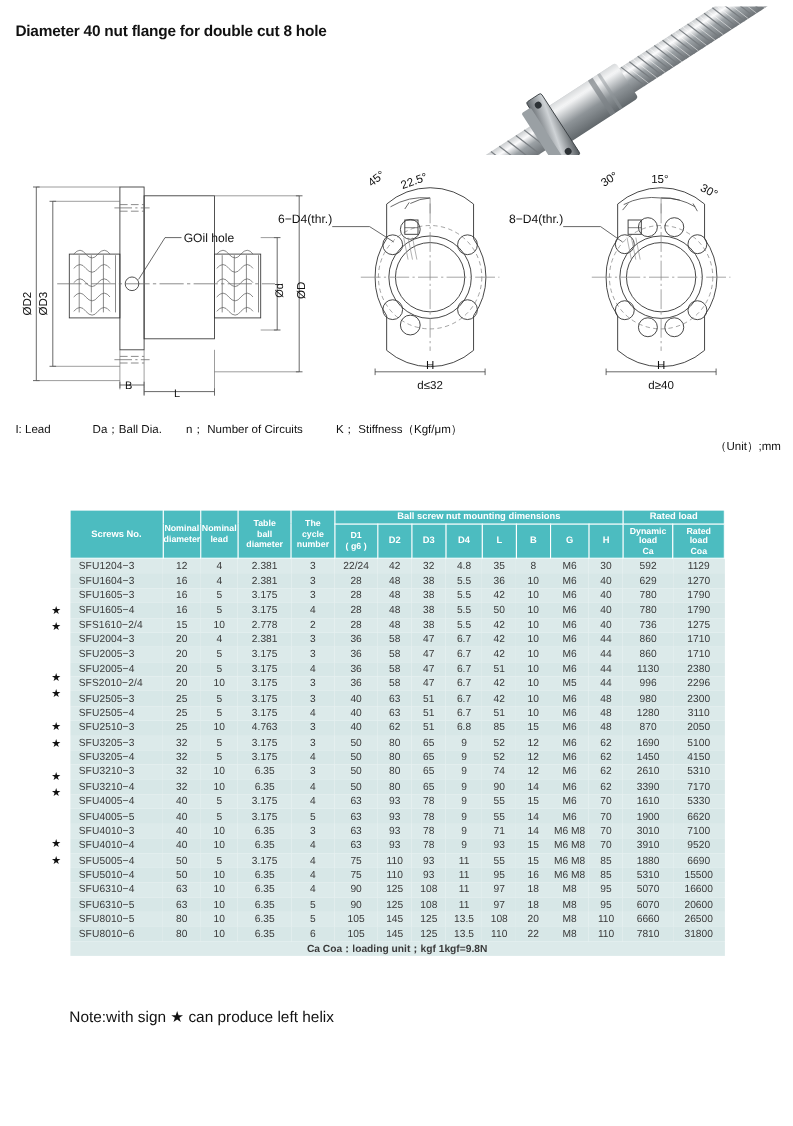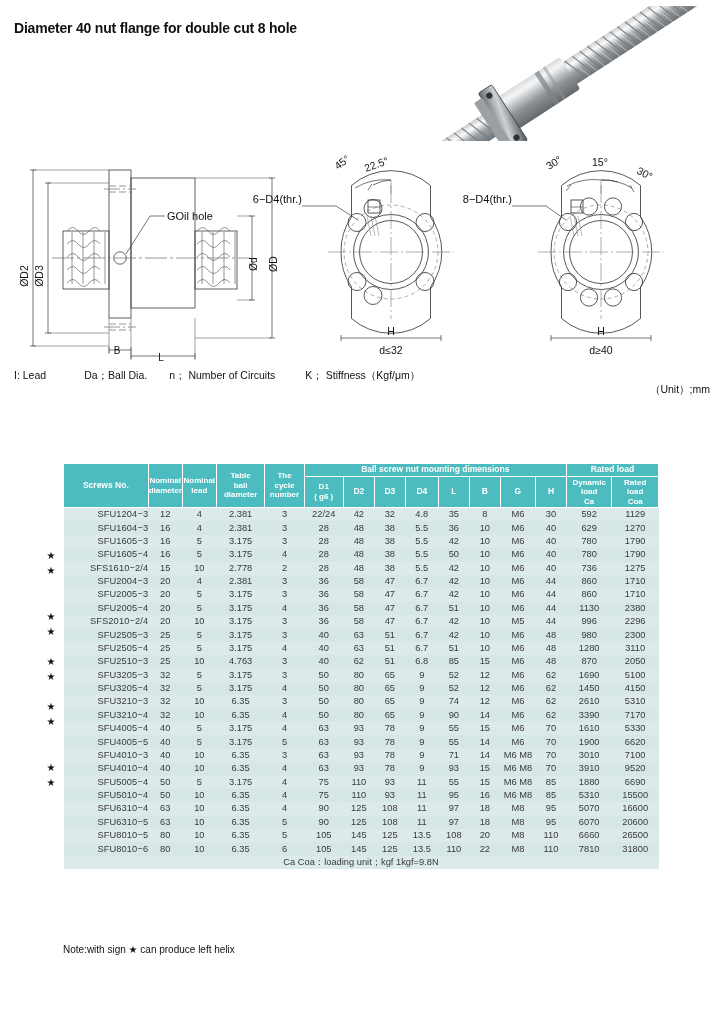--- a/index.html
+++ b/index.html
@@ -24,21 +24,21 @@
     color:#111; line-height:1.45; white-space:nowrap;
   }
 
   
   .photo { position:absolute; left:420px; top:6px; width:300px; height:135px; }
 
   
   .drawings { position:absolute; left:0; top:128px; width:721px; height:240px; }
 
   
-  .legend { position:absolute; left:14px; top:367px; width:700px; }
+  .legend { position:absolute; left:14px; top:383px; width:700px; }
   .legend-row { font-size:10.5px; line-height:16px; white-space:nowrap; color:#111; }
   .legend-row span.sp1 { display:inline-block; width:38px; }
   .legend-row span.sp2 { display:inline-block; width:22px; }
   .legend-row span.sp3 { display:inline-block; width:30px; }
   .unit-note {
     position:absolute; right:4px; top:16px;
     font-size:10.5px; color:#111; white-space:nowrap;text-align:center;
   }
 
   
@@ -51,37 +51,37 @@
     vertical-align:middle;
   }
   table.spec th.big { font-size:8.5px; }
   table.spec td {
     background:#dceaea; color:#3a3a3a;
     font-size:9.3px; line-height:11px;
     text-align:center; padding:1.2px 0;
     border:none;
     font-family:"Liberation Sans", sans-serif;
   }
-  table.spec td.model { text-align:right; padding-left:20px; letter-spacing:0.1px; }
+  table.spec td.model { text-align:left; padding-left:8px; letter-spacing:0.1px; }
   table.spec tbody tr:nth-child(even) td { background:#d7e7e7; }
   .ca-row td {
     background:#dceaea; font-size:9.6px; padding:3px 0 3px 0;
-    text-align:center; color:#3a3a3a;
+    text-align:center; color:#3a3a3a;font-weight:bold;
   }
 
   
   .stars { position:absolute; left:40px; top:518px; width:22px; }
   .star-cell {
     height:15.1px; line-height:15.1px; font-size:10px;
     text-align:center; color:#111;
   }
 
   .note {
-    position:absolute; left:63px; top:944px;
-    font-size:10px; color:#111; white-space:nowrap;
+    position:absolute; left:63px; top:916px;
+    font-size:14px; color:#111; white-space:nowrap;
   }
 
   svg { display:block; }
   text { font-family:"Liberation Sans", sans-serif; fill:#111; }
 </style>
 </head>
 <body>
 
 <div class="title-block">
   <div class="title-2">Diameter 40 nut flange for double cut 8 hole</div>

